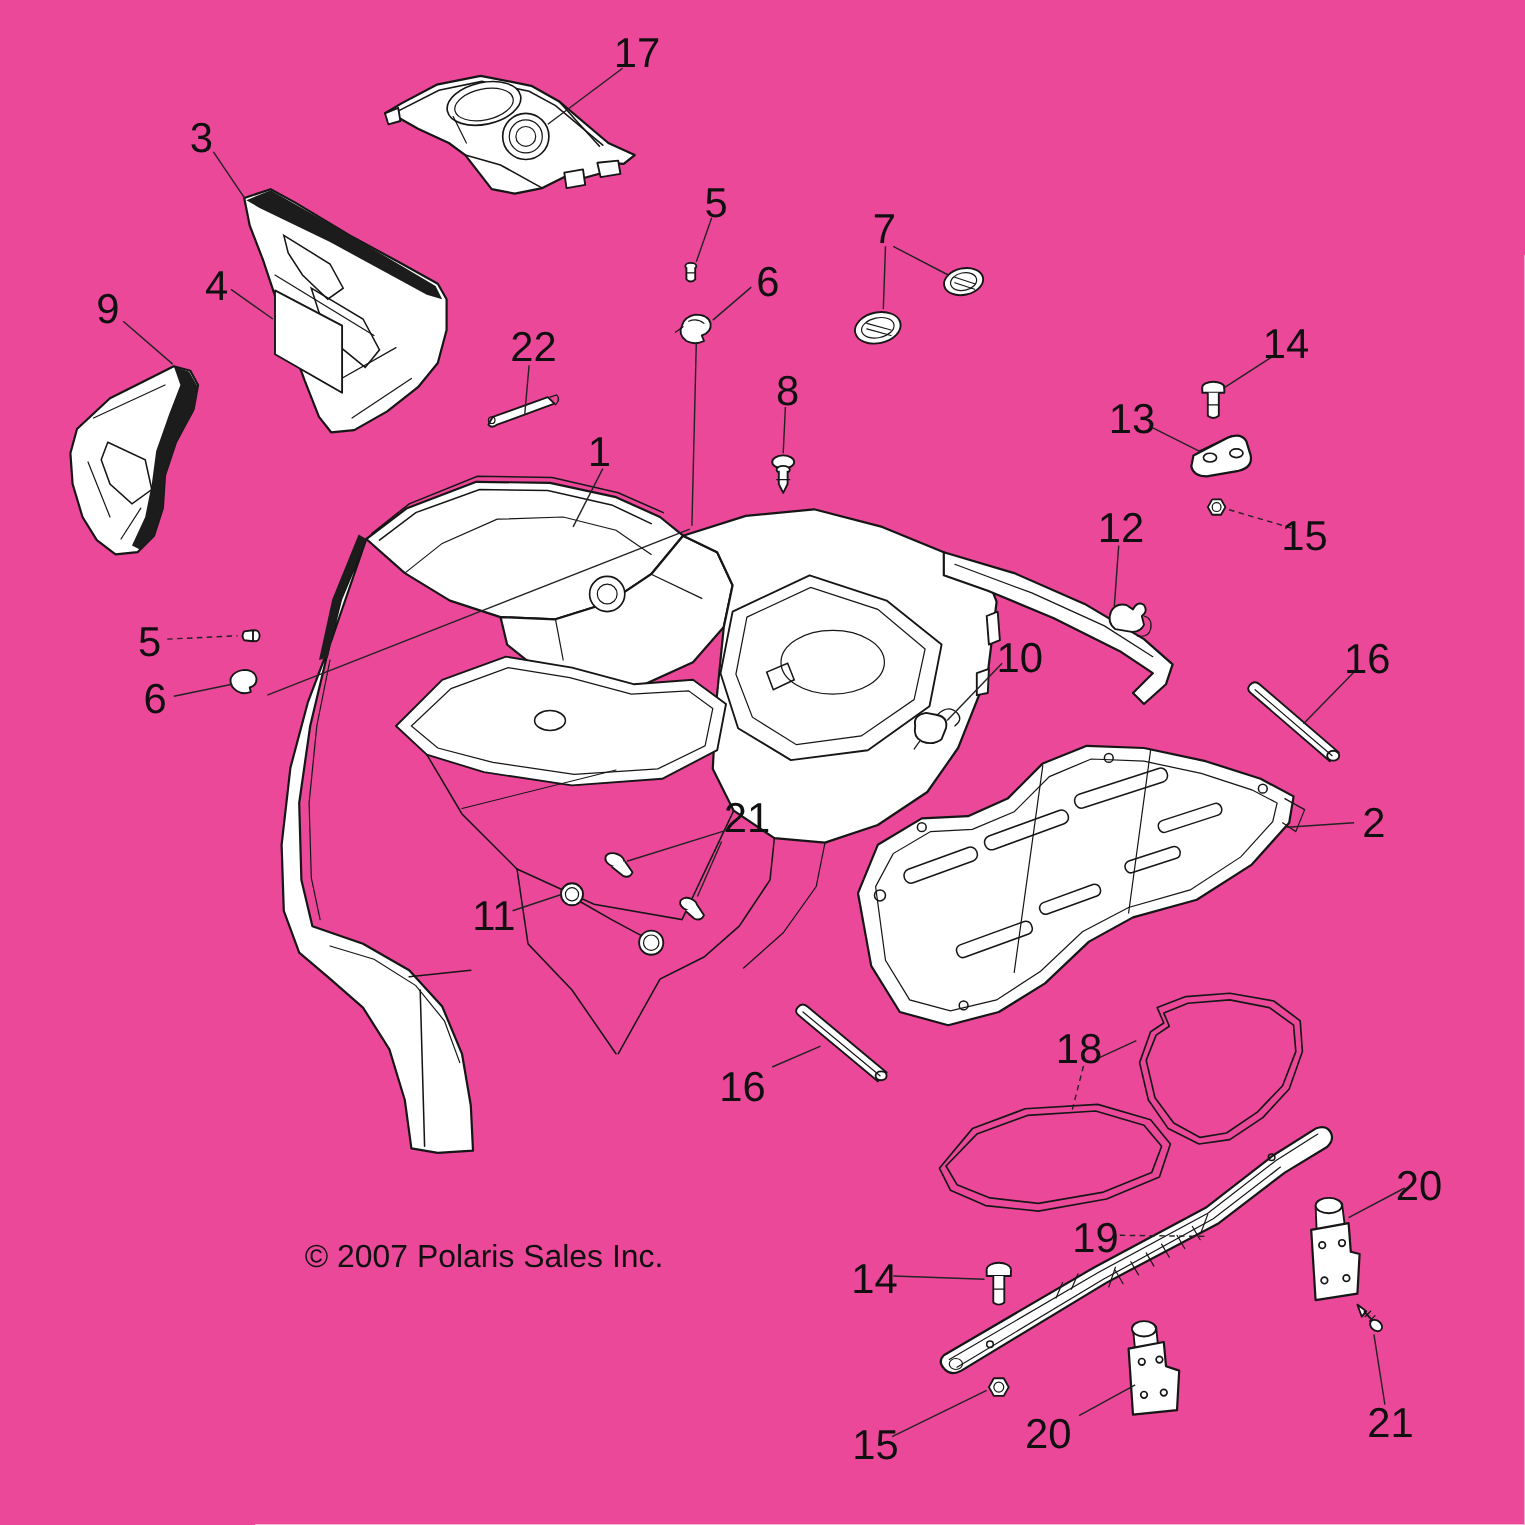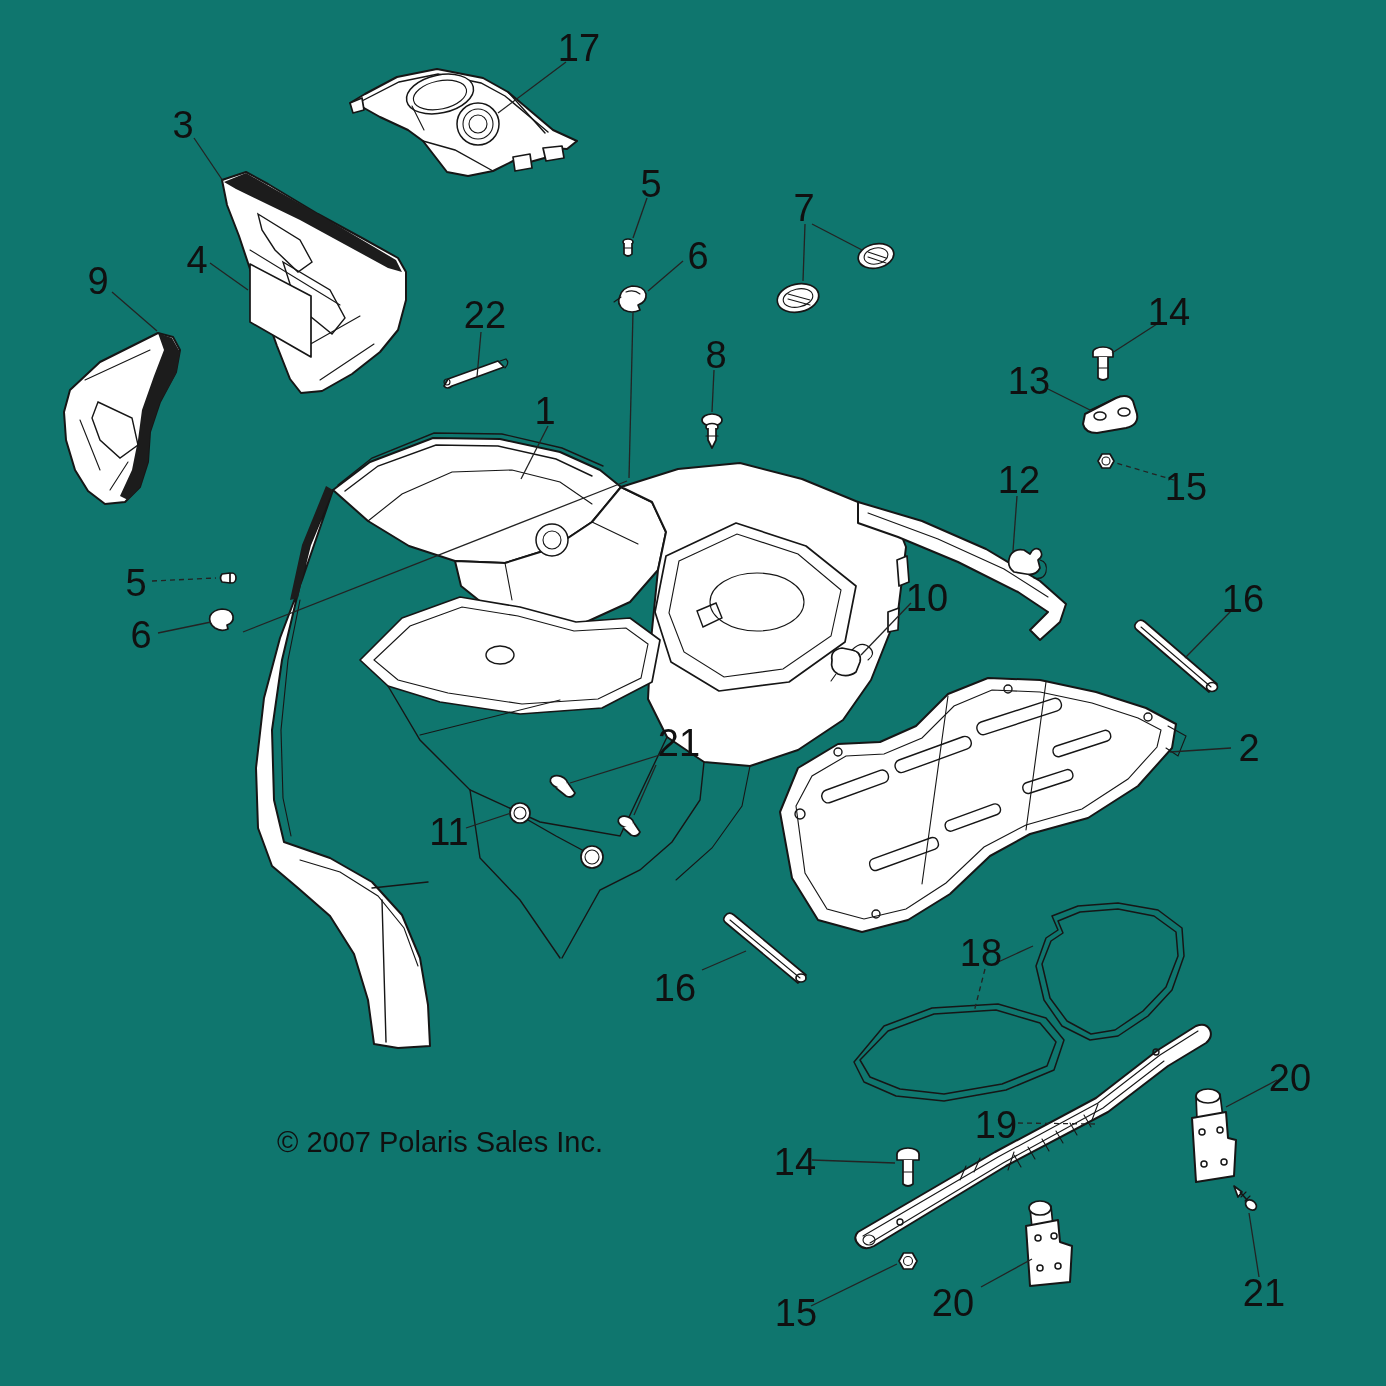--- a/index.html
+++ b/index.html
@@ -1,16 +1,16 @@
 <!DOCTYPE html>
 <html><head>
 <meta charset="utf-8">
 <style>
   html,body{margin:0;padding:0;background:#ffffff;}
-  .page{position:relative;width:1386px;height:1386px;background:#0f766e;overflow:hidden;
+  .page{position:relative;width:1386px;height:1386px;background:#ec4899;overflow:hidden;
         font-family:"Liberation Sans", sans-serif;text-align:right;}
   svg{position:absolute;left:0;top:0;}
   .part{fill:#fff;stroke:#161616;stroke-width:2;stroke-linejoin:round;stroke-linecap:round;}
   .part2{fill:#fff;stroke:#161616;stroke-width:1.7;stroke-linejoin:round;}
   .detail{fill:none;stroke:#161616;stroke-width:1.4;stroke-linecap:round;}
   .thin{fill:none;stroke:#161616;stroke-width:1.1;stroke-linecap:round;}
   .hole{fill:#fff;stroke:#161616;stroke-width:1.5;}
   .band{fill:#1c1c1c;stroke:none;}
   .gasket{fill:none;stroke:#161616;stroke-width:1.5;stroke-linejoin:round;}
   .leader{stroke:#232323;stroke-width:1.3;fill:none;}

